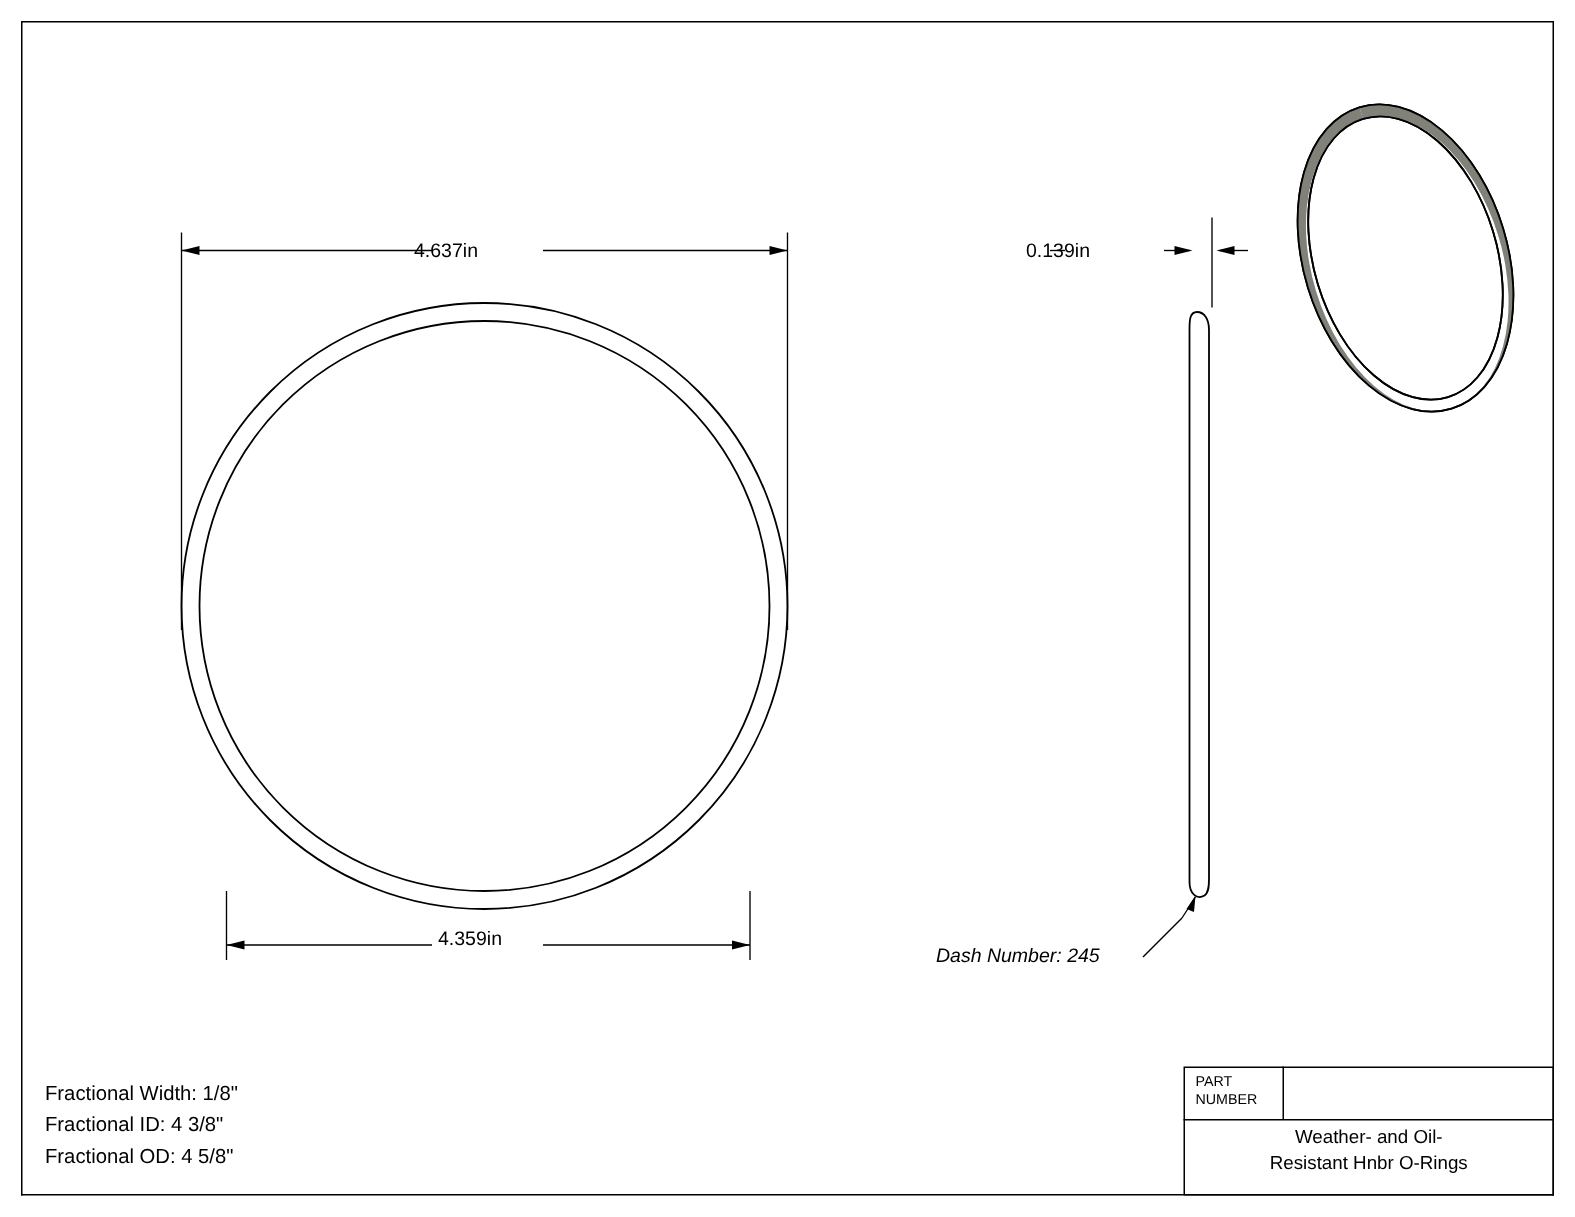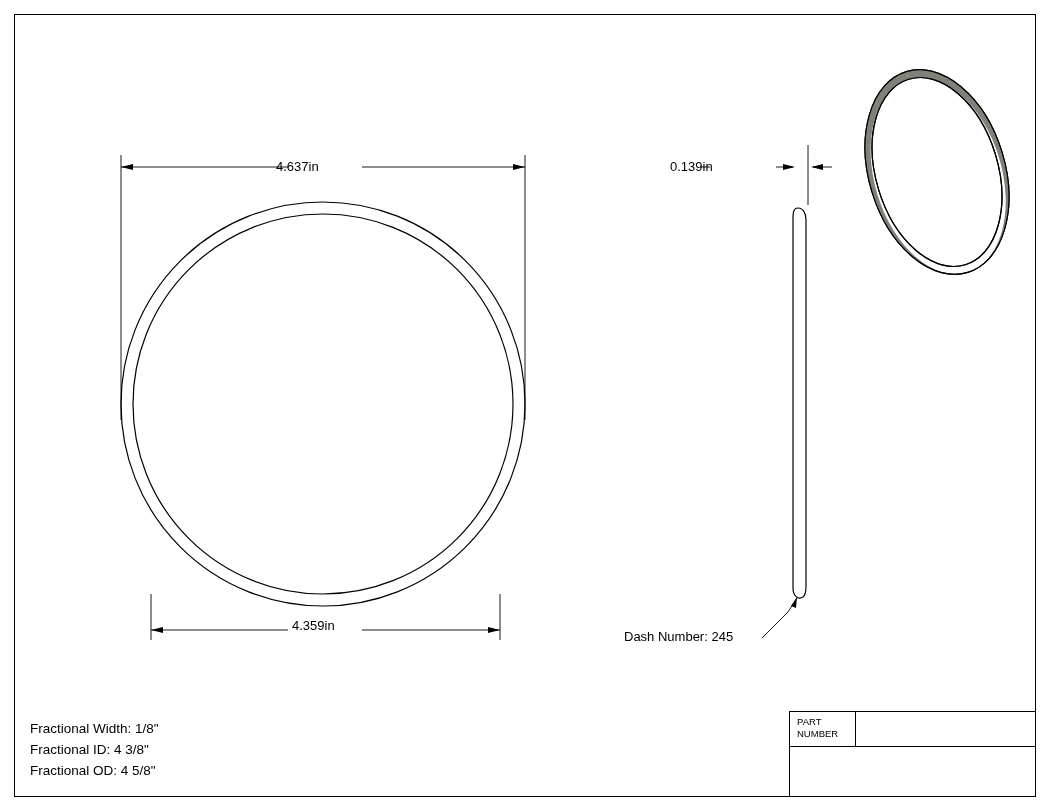--- a/index.html
+++ b/index.html
@@ -183,30 +183,34 @@
         <path d="M 0,-105 A 68,105 0 1,1 0,105 A 61,97 0 1,0 0,-97 Z" fill="#7a7a72" fill-opacity="0.95" stroke="none"></path>
         <path d="M 0,-105 A 68,105 0 1,0 0,105 A 61,97 0 1,1 0,-97 Z" fill="#7a7a72" fill-opacity="0.95" stroke="none"></path>
         <ellipse cx="0" cy="0" rx="68" ry="105" fill="none" stroke="#000000" stroke-width="1.2"></ellipse>
         <ellipse cx="0" cy="0" rx="61" ry="97" fill="none" stroke="#000000" stroke-width="1.2"></ellipse>
       </g>
     </g>
   </svg>
 
   <div class="dimtext" style="left:276px; top:159px;">4.637in</div>
   <div class="dimtext" style="left:292px; top:618px;">4.359in</div>
-  <div class="dimtext" style="left:670px; top:159px;">0.139in</div>
-  <div class="dimtext" style="left:624px; top:629px;">Dash Number: 245</div>
+  <div class="dimtext" style="left:684px; top:159px;">0.139in</div>
+  <div class="dimtext" style="left:624px; top:629px;font-style:italic;">Dash Number: 245</div>
 
   <div class="speclist">
     <div>Fractional Width: 1/8"</div>
     <div>Fractional ID: 4 3/8"</div>
     <div>Fractional OD: 4 5/8"</div>
   </div>
 
   <div id="titleblock"></div>
   <div id="tb-divider"></div>
   <div id="tb-vdivider"></div>
   <div id="pn-label">
     <div>PART</div>
     <div>NUMBER</div>
   </div>
+  <div id="tb-desc">
+    <div>Weather- and Oil-</div>
+    <div>Resistant Hnbr O-Rings</div>
+  </div>
 
 </div>
 
 </body></html>

